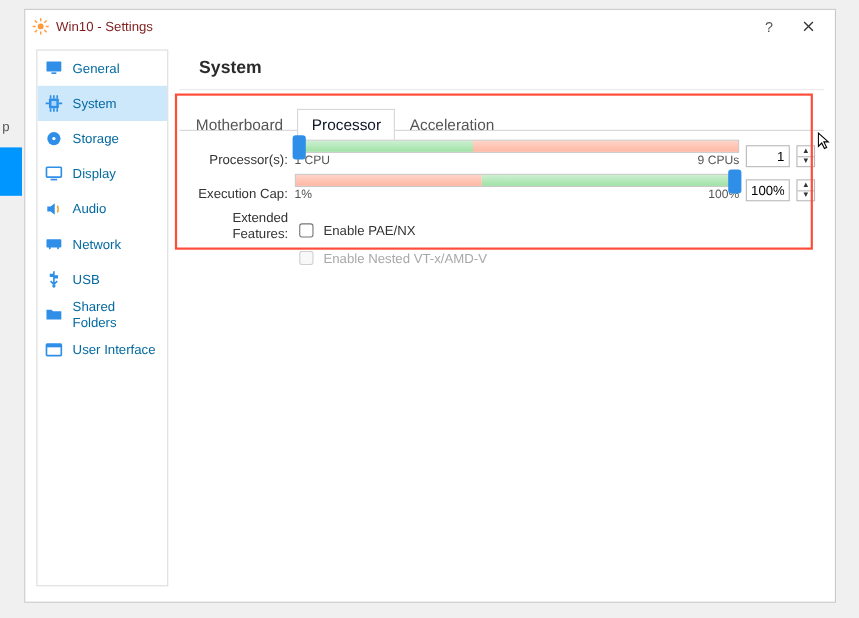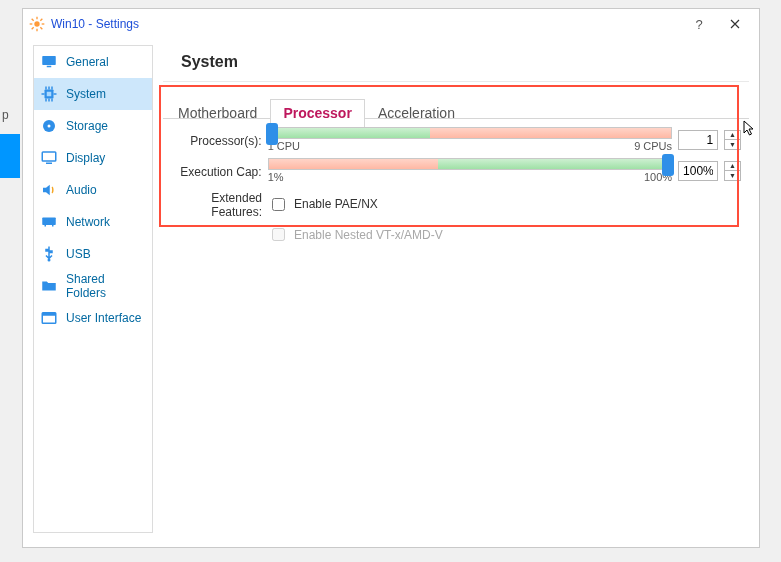--- a/index.html
+++ b/index.html
@@ -3,46 +3,46 @@
 <meta charset="utf-8">
 <style>
   * { box-sizing: border-box; font-family: "Segoe UI", Tahoma, sans-serif; }
   body { margin: 0; background: #f0f0f0; width: 781px; height: 562px; position: relative; }
   .sub-behind { position:absolute; left:0; top:134px; width:20px; height:44px; background:#0096ff; }
   .char-behind { position:absolute; left:2px; top:108px; font-size:12px; color:#555; }
 
   .window { position: absolute; left: 22px; top: 8px; width: 738px; height: 540px; background: #fff; border: 1px solid #c9c9c9; }
   .titlebar { height: 30px; display:flex; align-items:center; padding: 0 6px; }
   .tb-icon { width:16px; height:16px; margin-right:6px; }
-  .tb-title { font-size:12px; color:#1d4ed8; flex:1; }
+  .tb-title { font-size:12px; color:#7f1d1d; flex:1; }
   .tb-btn { width:36px; height:28px; display:flex; align-items:center; justify-content:center; font-size:13px; color:#555; }
 
   .client { position:absolute; top:30px; left:0; right:0; bottom:0; padding: 6px 10px 10px 10px; }
 
   
   .sidebar { position:absolute; left:10px; top:6px; width:120px; height:488px; border:1px solid #dcdcdc; overflow-x:hidden; overflow-y:auto; }
   .nav-item { display:flex; align-items:center; height:32px; padding:0 6px; gap:8px; font-size:12px; color:#0369a1; }
   .nav-item.selected { background:#cde7fb; }
   .ni-icon { width:18px; height:18px; flex:0 0 18px; display:flex; align-items:center; justify-content:center; }
 
   
   .main { position:absolute; left:140px; top:6px; right:10px; height:488px; }
   .page-title { font-size:16px; font-weight:700; color:#2b2b2b; margin:8px 0 10px 18px; }
   .hr { height:1px; background:#e9e9e9; margin:0 0 6px 0; }
 
   .tabstrip { display:flex; gap:0; margin-left:2px; }
   .tab { padding:5px 12px 8px; font-size:14px; color:#555; border:1px solid transparent; border-bottom:none; position:relative; top:11px; }
-  .tab.active { background:#fff; border-color:#d6d6d6; color:#be185d;font-weight:bold; }
+  .tab.active { background:#fff; border-color:#d6d6d6; color:#0f172a; }
   .tabline { height:1px; background:#d6d6d6; }
 
   .highlight { position:absolute; border:2px solid #ff4d3a; }
 
   
   .form { margin-top:2px; }
-  .row { display:flex; align-items:center; padding:4px 8px 2px 6px; gap:6px; }
+  .row { display:flex; align-items:flex-end; padding:4px 8px 2px 6px; gap:6px; }
   .lbl { width:93px; text-align:right; font-size:12px; color:#333; padding-top:2px; }
   .slider-wrap { width:406px; }
   .slider-track { height:12px; border:1px solid #c8c8c8; position:relative; background:#fff; }
   .grad-a { position:absolute; top:0; bottom:0; background:linear-gradient(to bottom,#cdf0d1,#9fe1a6); }
   .grad-b { position:absolute; top:0; bottom:0; background:linear-gradient(to bottom,#ffd4c8,#ffb8a4); }
   .thumb { position:absolute; top:-5px; width:12px; height:22px; background:#2f8fe8; border-radius:3px; }
   .slider-sub { display:flex; justify-content:space-between; font-size:11px; color:#555; padding:1px 0 0; }
   .spin { width:40px; height:20px; border:1px solid #b8b8b8; font-size:12px; padding:0 4px; text-align:right; }
   .spinbtns { width:17px; height:20px; border:1px solid #b8b8b8; display:flex; flex-direction:column; }
   .spinbtns div { flex:1; display:flex; align-items:center; justify-content:center; font-size:7px; color:#333; }

